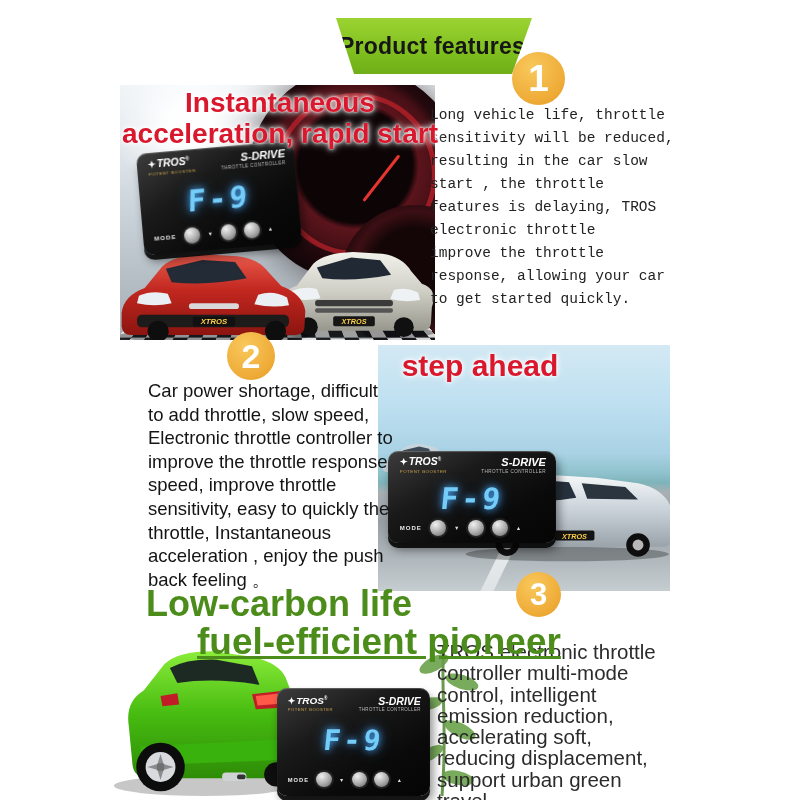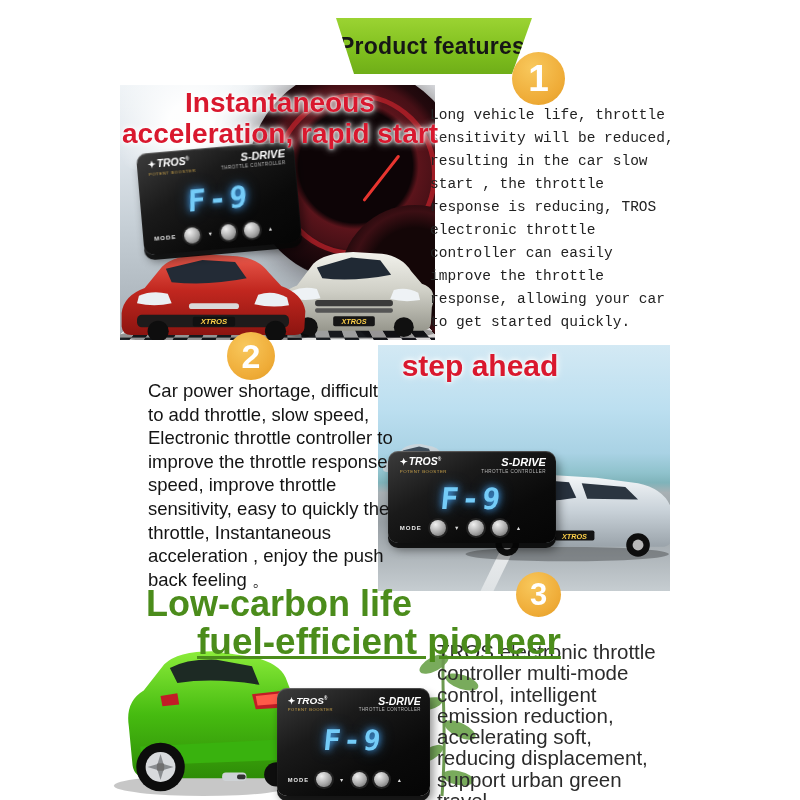--- a/index.html
+++ b/index.html
@@ -311,23 +311,22 @@
   </div>
 
   <div class="h-green" id="h3a">Low-carbon life</div>
   <div class="h-green" id="h3b">fuel-efficient pioneer</div>
 
   <div id="text1">
     <div class="bl">Long vehicle life, throttle</div>
     <div class="bl">sensitivity will be reduced,</div>
     <div class="bl">resulting in the car slow</div>
     <div class="bl">start , the throttle</div>
-    <div class="bl">response is reducing, TROS</div>
+    <div class="bl">features is delaying, TROS</div>
     <div class="bl">electronic throttle</div>
-    <div class="bl">controller can easily</div>
     <div class="bl">improve the throttle</div>
     <div class="bl">response, allowing your car</div>
     <div class="bl">to get started quickly.</div>
   </div>
 
   <div id="text2">
     <div class="bl">Car power shortage, difficult</div>
     <div class="bl">to add throttle, slow speed,</div>
     <div class="bl">Electronic throttle controller to</div>
     <div class="bl">improve the throttle response</div>

